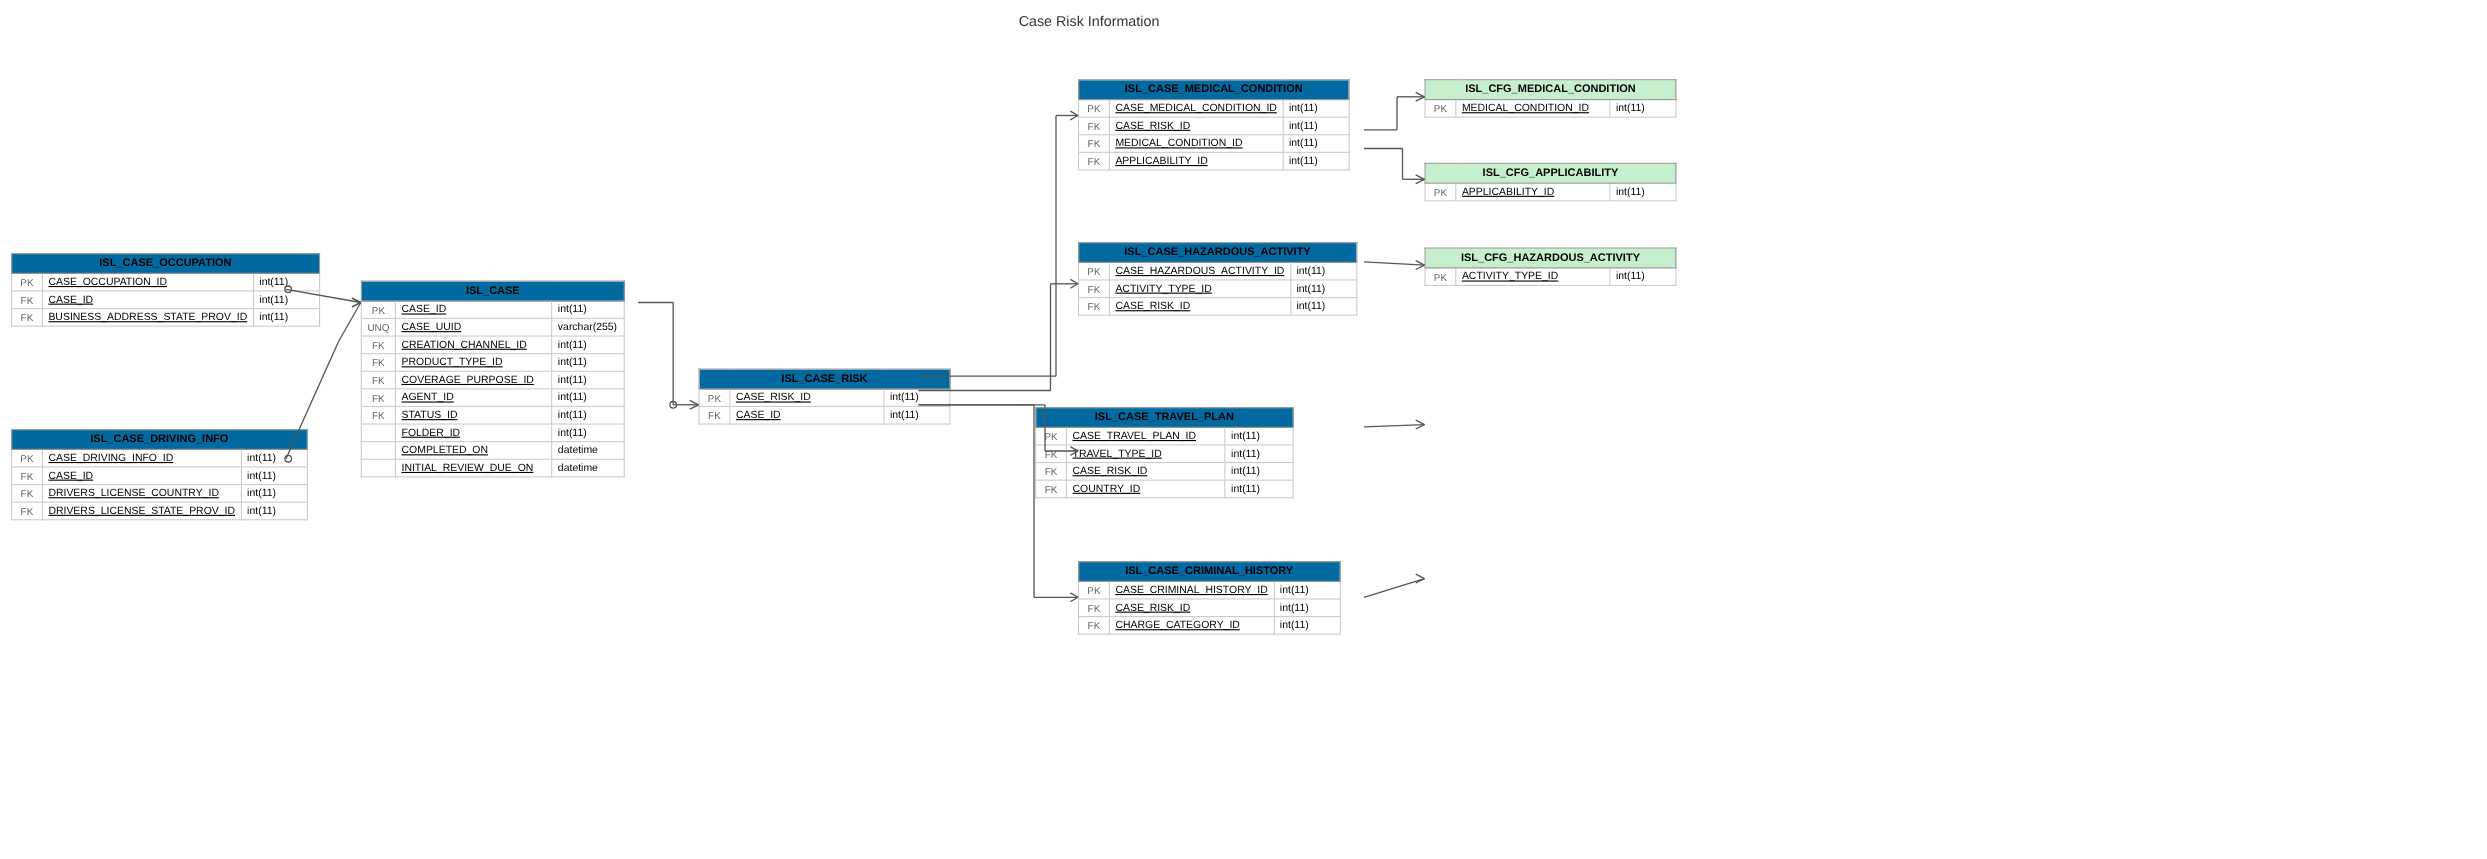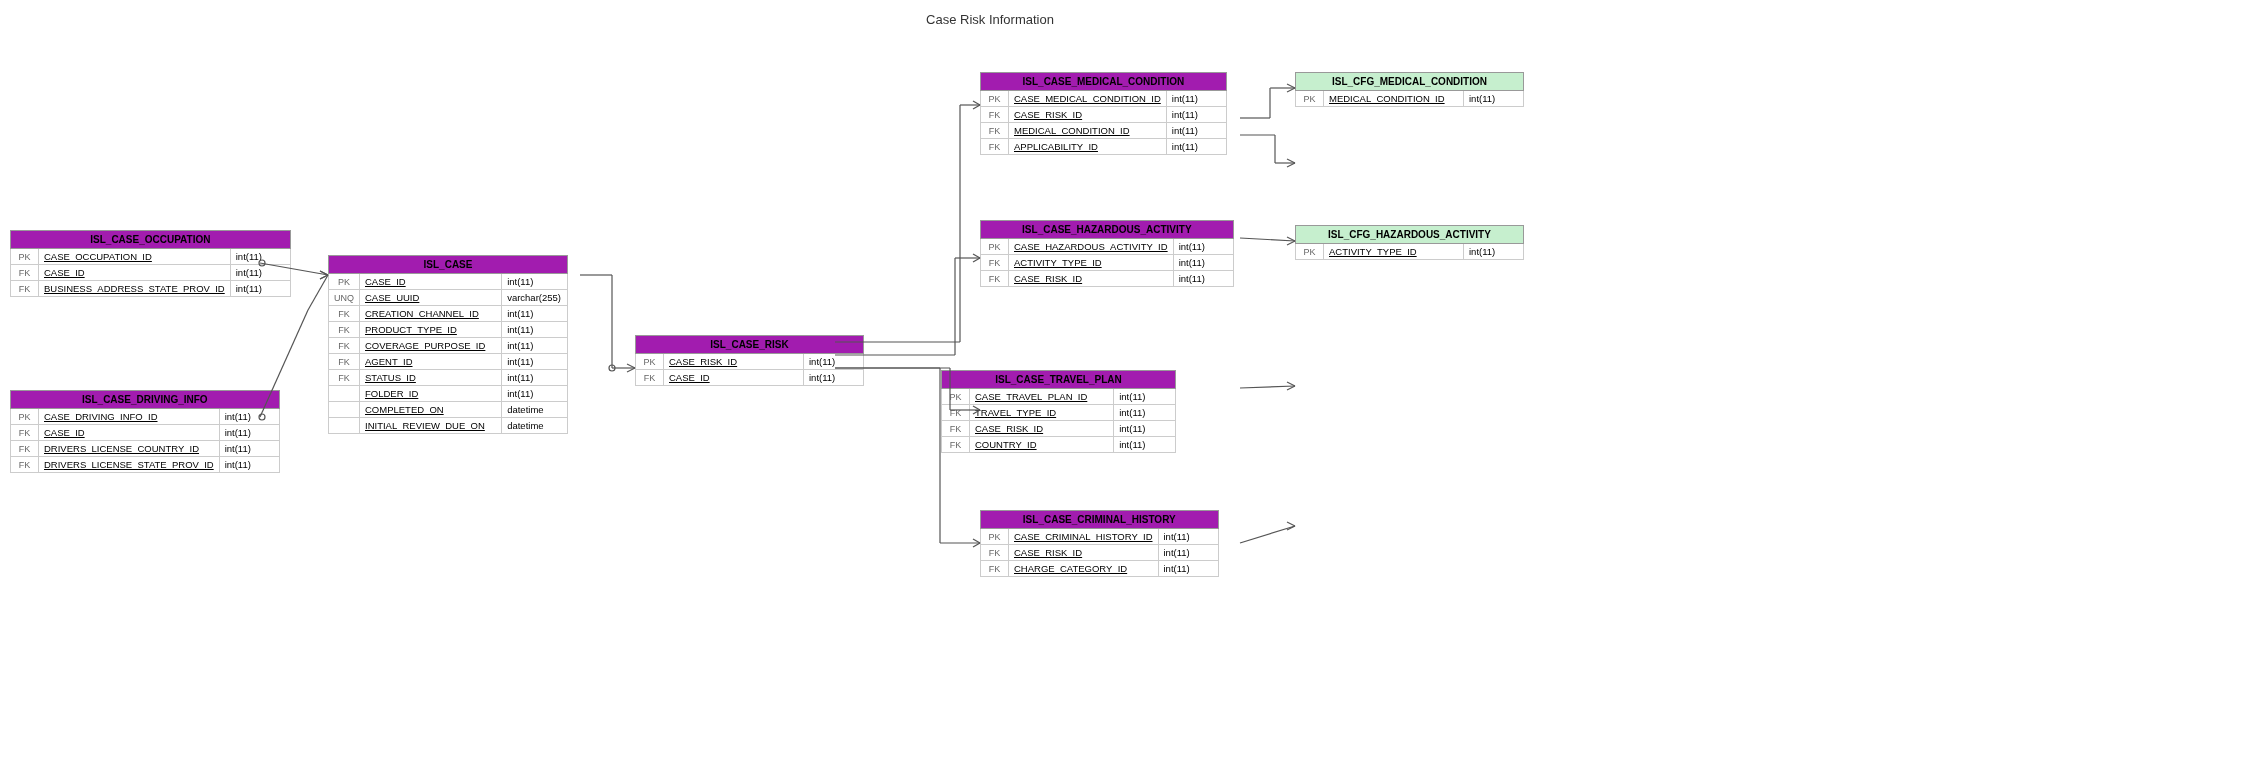--- a/index.html
+++ b/index.html
@@ -25,21 +25,21 @@
     }
     
     .db-table {
       position: absolute;
       border-collapse: collapse;
       border: 1px solid #999;
       background: #fff;
       font-size: 9.5px;
     }
     .db-table thead tr th {
-      background: #a21caf;
+      background: #0369a1;
       border: 1px solid #999;
       padding: 3px 6px;
       text-align: center;
       font-weight: bold;
       font-size: 10px;
     }
     .db-table tbody tr td {
       border: 1px solid #ccc;
       padding: 2px 5px;
       white-space: nowrap;
@@ -257,20 +257,34 @@
       </thead>
     <tbody>
       <tr>
           <td class="key-col">PK</td>
           <td class="field-col" style="text-decoration:underline">MEDICAL_CONDITION_ID</td>
           <td class="type-col">int(11)</td>
         </tr>
     </tbody>
   </table>
 
+  <table class="db-table green" style="left:1295px;top:148px;min-width:210px;">
+    <thead>
+        <tr>
+          <th colspan="3">ISL_CFG_APPLICABILITY</th>
+        </tr>
+      </thead>
+    <tbody>
+      <tr>
+          <td class="key-col">PK</td>
+          <td class="field-col" style="text-decoration:underline">APPLICABILITY_ID</td>
+          <td class="type-col">int(11)</td>
+        </tr>
+    </tbody>
+  </table>
 
   <table class="db-table" style="left:980px;top:220px;min-width:235px;">
     <thead>
         <tr>
           <th colspan="3">ISL_CASE_HAZARDOUS_ACTIVITY</th>
         </tr>
       </thead>
     <tbody>
       <tr>
           <td class="key-col">PK</td>

